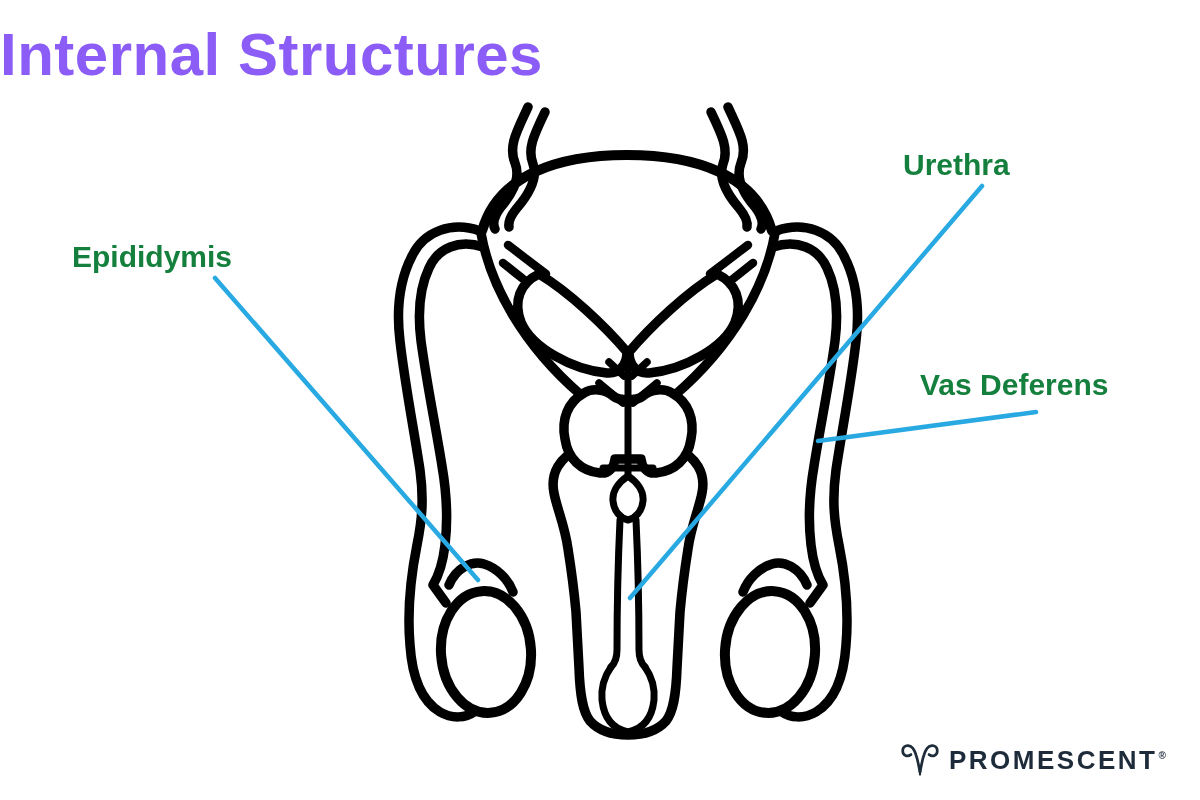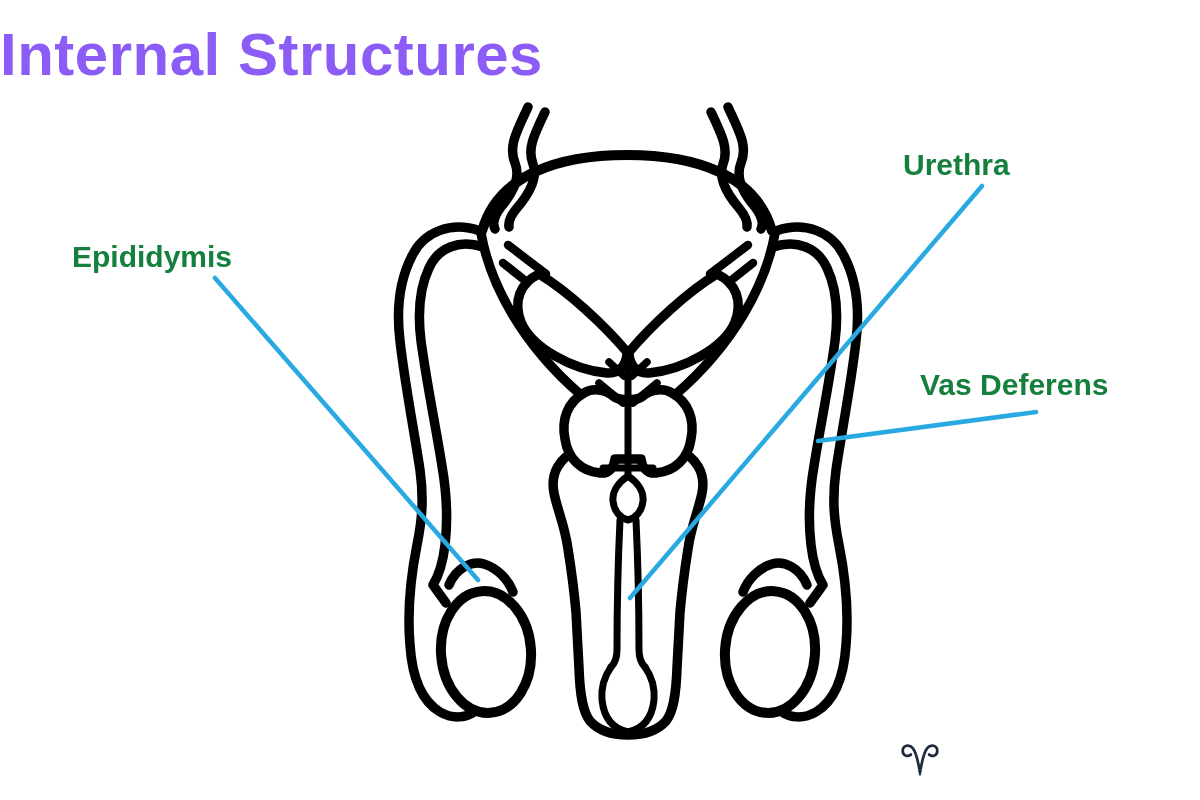--- a/index.html
+++ b/index.html
@@ -115,15 +115,16 @@
   <div class="callout-label label-epididymis">Epididymis</div>
   <div class="callout-label label-urethra">Urethra</div>
   <div class="callout-label label-vas">Vas Deferens</div>
 
   <div class="logo">
     <svg width="40" height="40" viewBox="0 0 44 40" fill="none" stroke="#1d2b3a" stroke-width="3" stroke-linecap="round">
       <path d="M 22,33 C 20,25 19,13 14,7 C 10,2 3,4 3,10 C 3,15 8,17 12,14"></path>
       <path d="M 22,33 C 24,25 25,13 30,7 C 34,2 41,4 41,10 C 41,15 36,17 32,14"></path>
       <path d="M 22,33 L 22,36" stroke-width="2.4"></path>
     </svg>
+    <div class="logo-text"><span>PROMESCENT</span><span class="logo-reg">®</span></div>
   </div>
 
 </div>
 
 </body></html>

